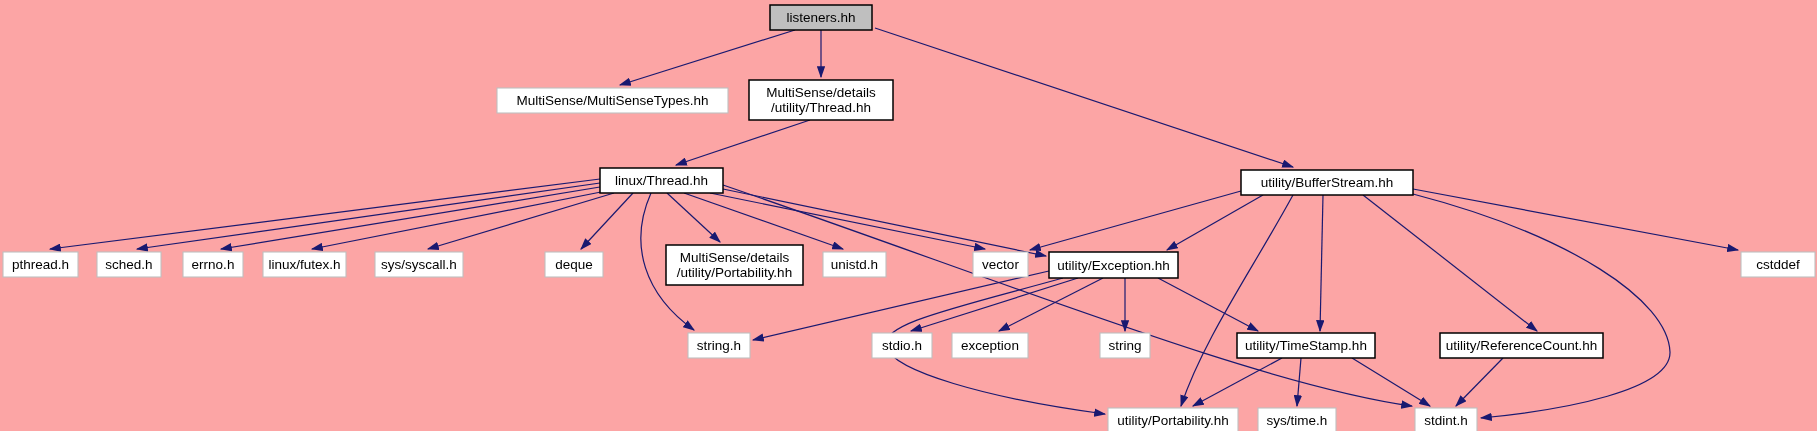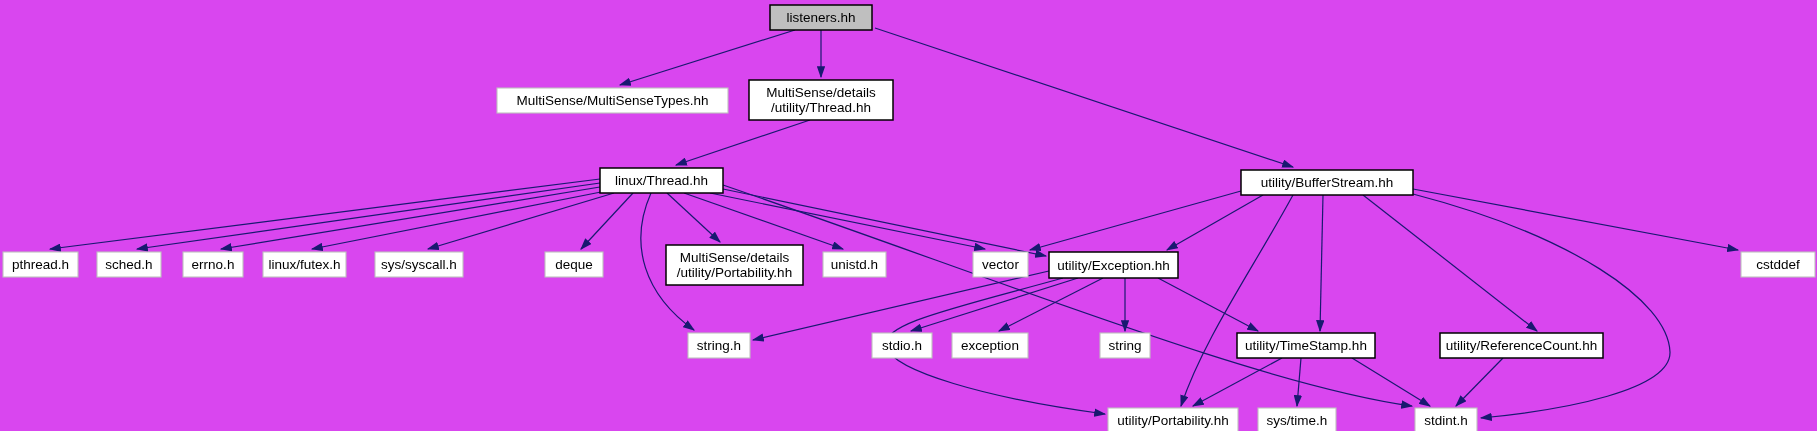--- a/index.html
+++ b/index.html
@@ -1,16 +1,16 @@
 <!DOCTYPE html>
 <html><head>
 <meta charset="utf-8">
 <style>
   html,body{margin:0;padding:0;background:#ffffff;}
-  .graph-wrap{width:1817px;height:431px;position:relative;background:#d946ef;}
+  .graph-wrap{width:1817px;height:431px;position:relative;background:#fca5a5;}
   svg{display:block;font-family:"Liberation Sans","DejaVu Sans",sans-serif;}
   .node-rect{fill:#ffffff;}
   .node-rect.main{fill:#bfbfbf;stroke:#000000;stroke-width:1.5;}
   .node-rect.doc{stroke:#000000;stroke-width:1.5;}
   .node-rect.ext{stroke:#bfbfbf;stroke-width:1.1;}
   .node-label{fill:#000000;font-size:13.5px;text-anchor:middle;}
   .edge{fill:none;stroke:#191970;stroke-width:1.2;}
 </style>
 </head>
 <body>

